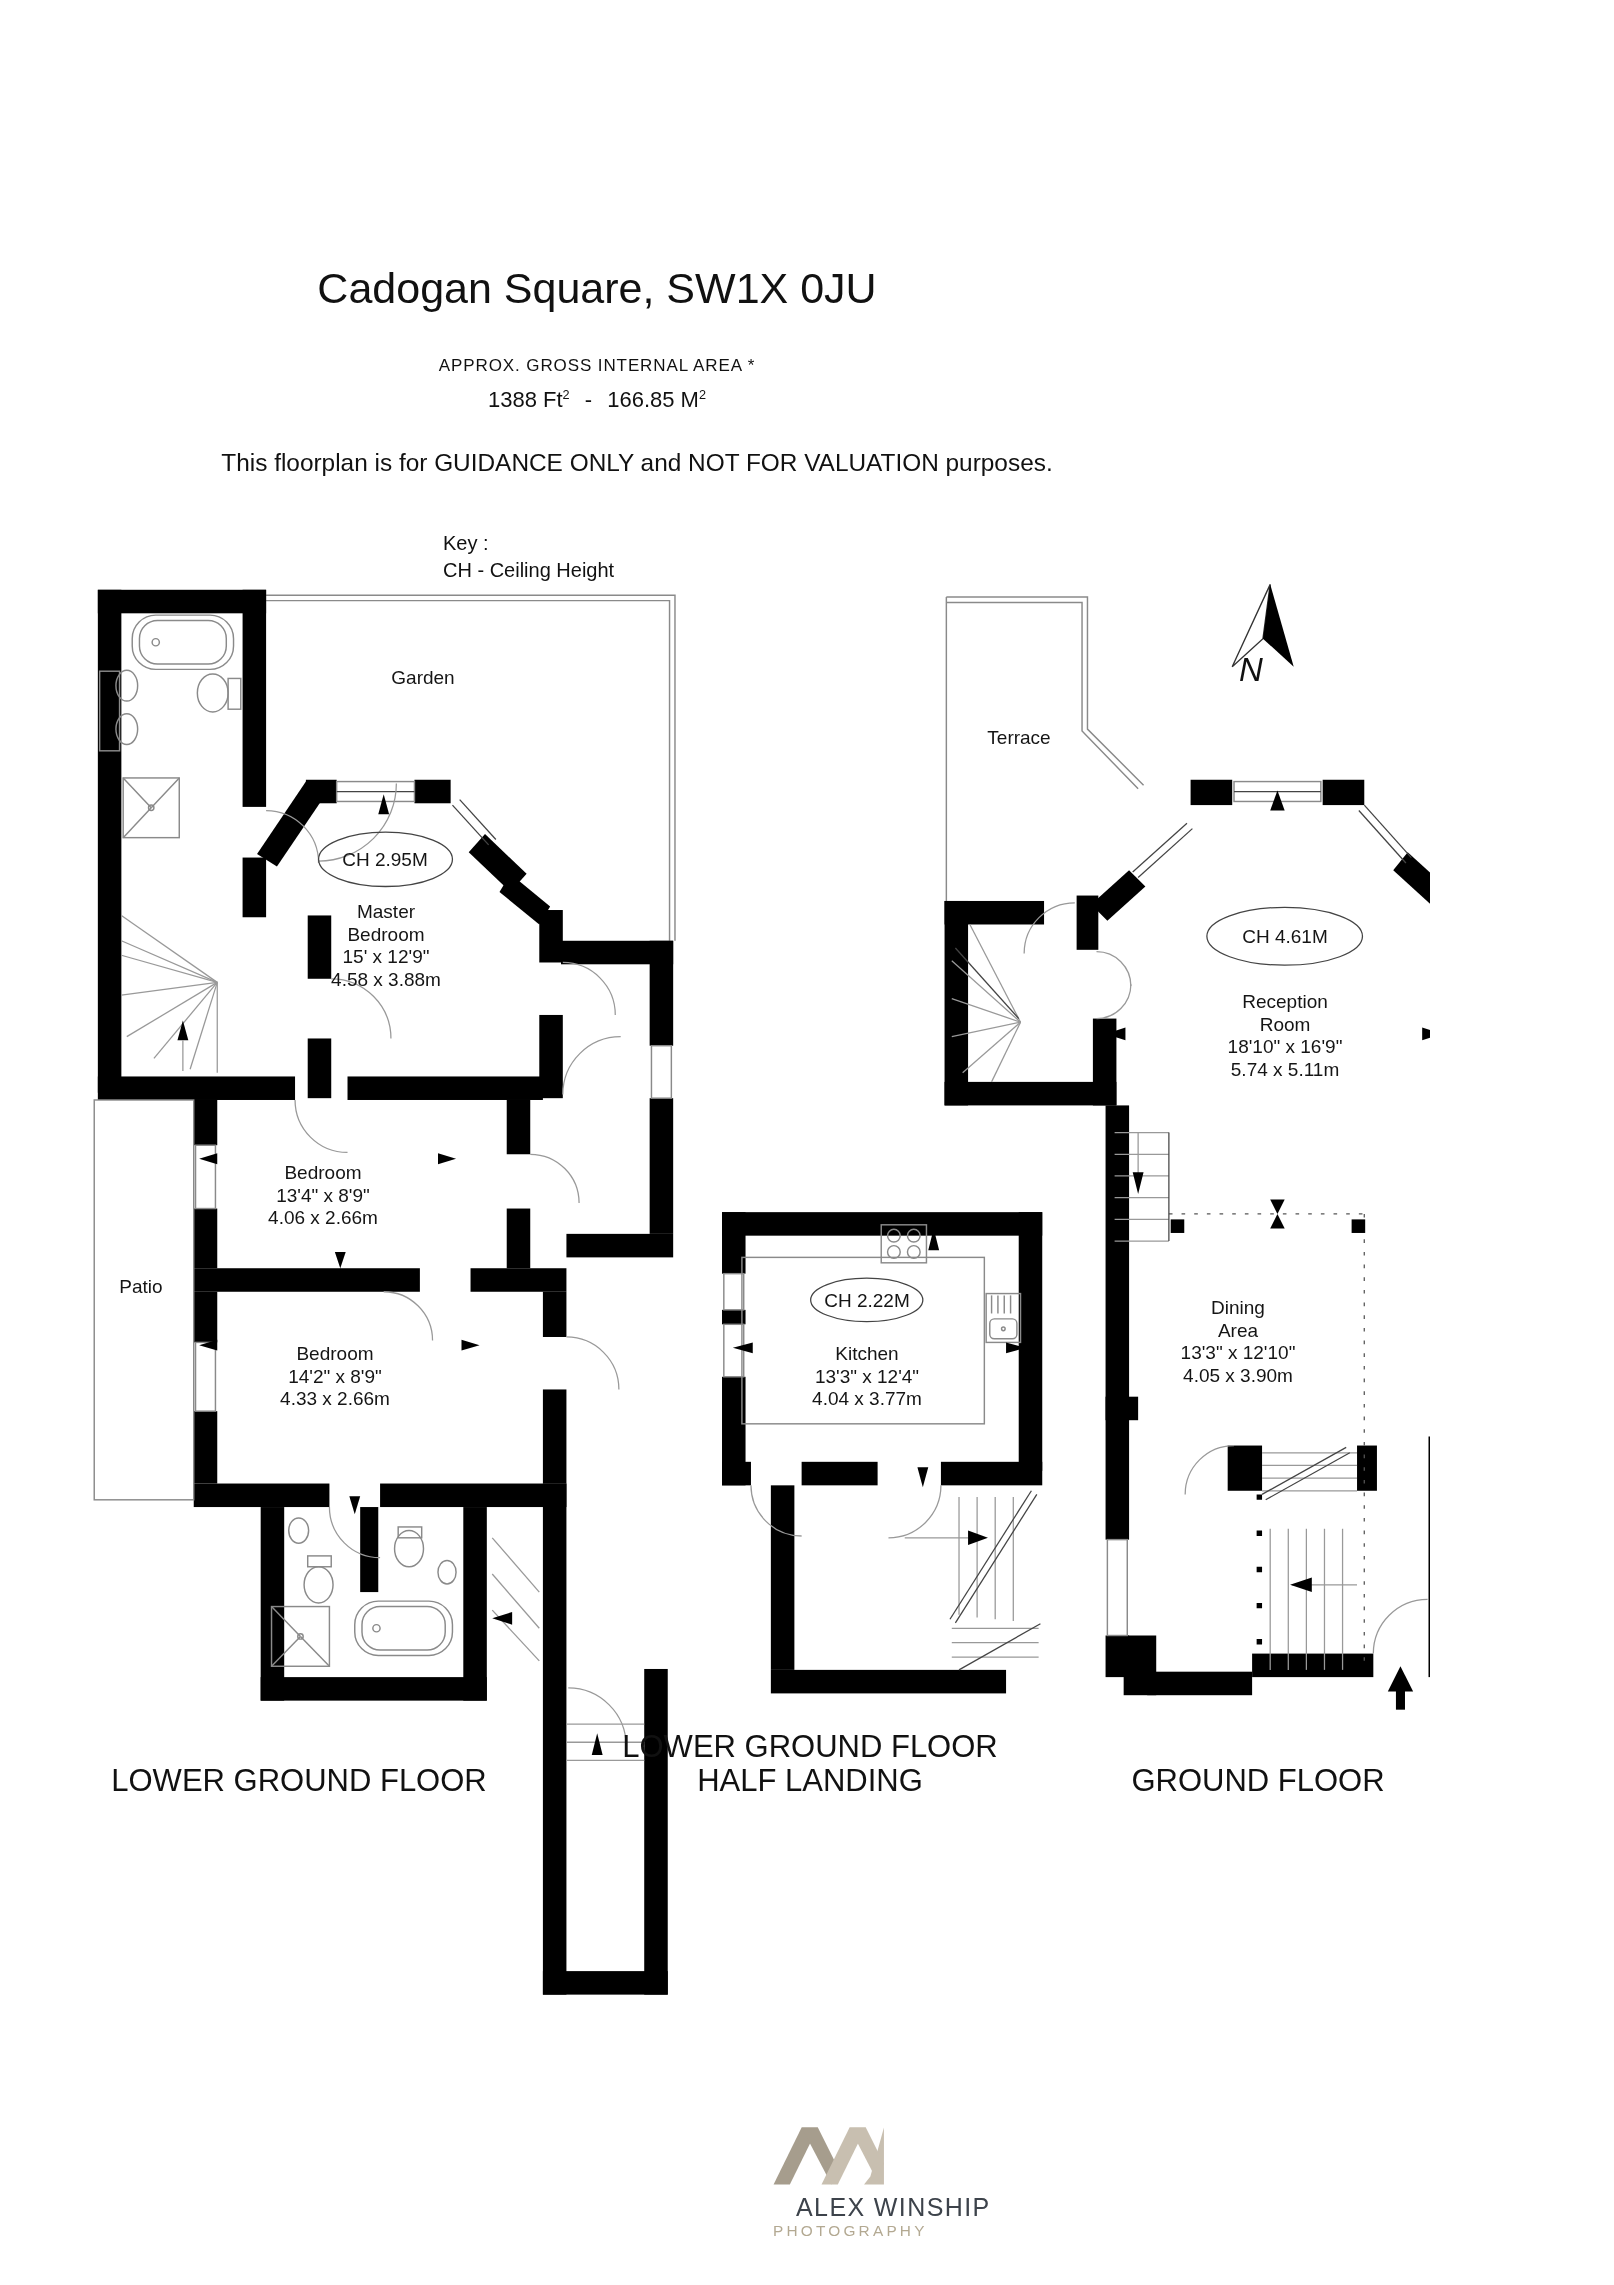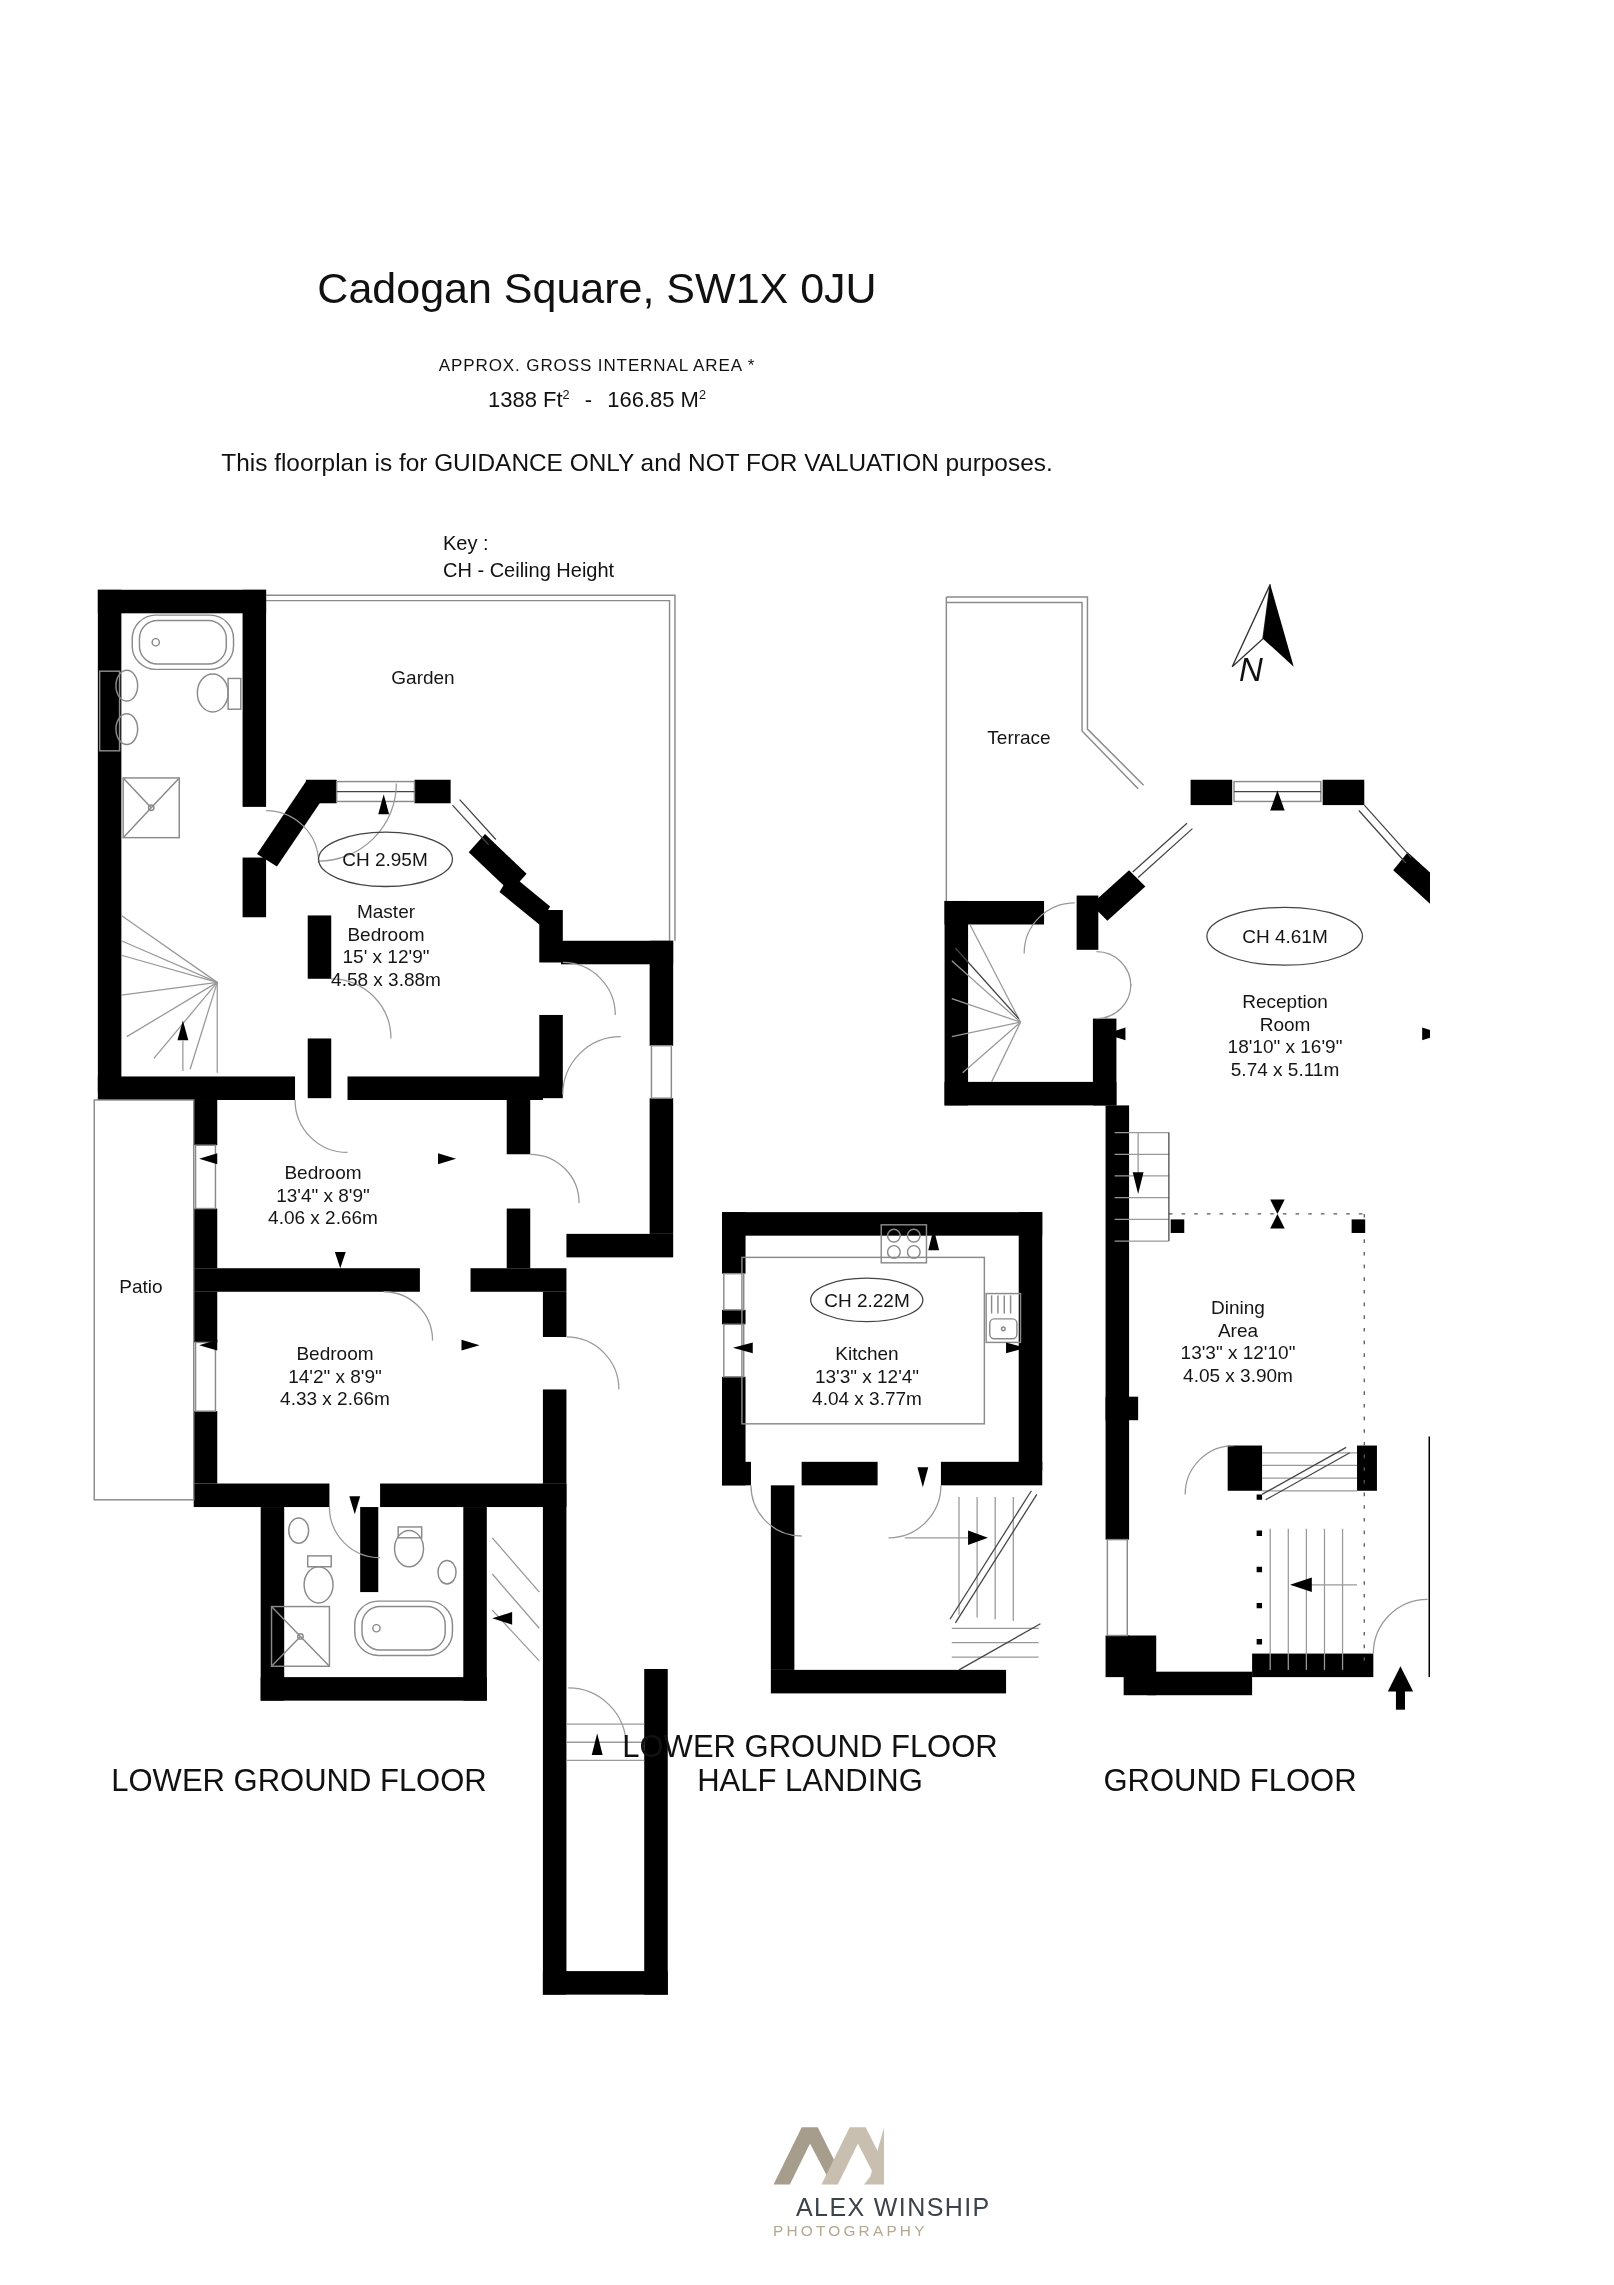--- a/index.html
+++ b/index.html
@@ -453,19 +453,19 @@
   <div>Room</div>
   <div>18'10" x 16'9"</div>
   <div>5.74 x 5.11m</div>
 </div>
 <div class="lbl" style="left:1238px;top:1297px;">
   <div>Dining</div>
   <div>Area</div>
   <div>13'3" x 12'10"</div>
   <div>4.05 x 3.90m</div>
 </div>
-<div class="flbl" style="left:1230px;top:1764px;">GROUND FLOOR</div>
+<div class="flbl" style="left:1258px;top:1764px;">GROUND FLOOR</div>
 
 <div class="brand">ALEX WINSHIP</div>
 <div class="brandsub">PHOTOGRAPHY</div>
 
 </div>
 
 
 </body></html>

